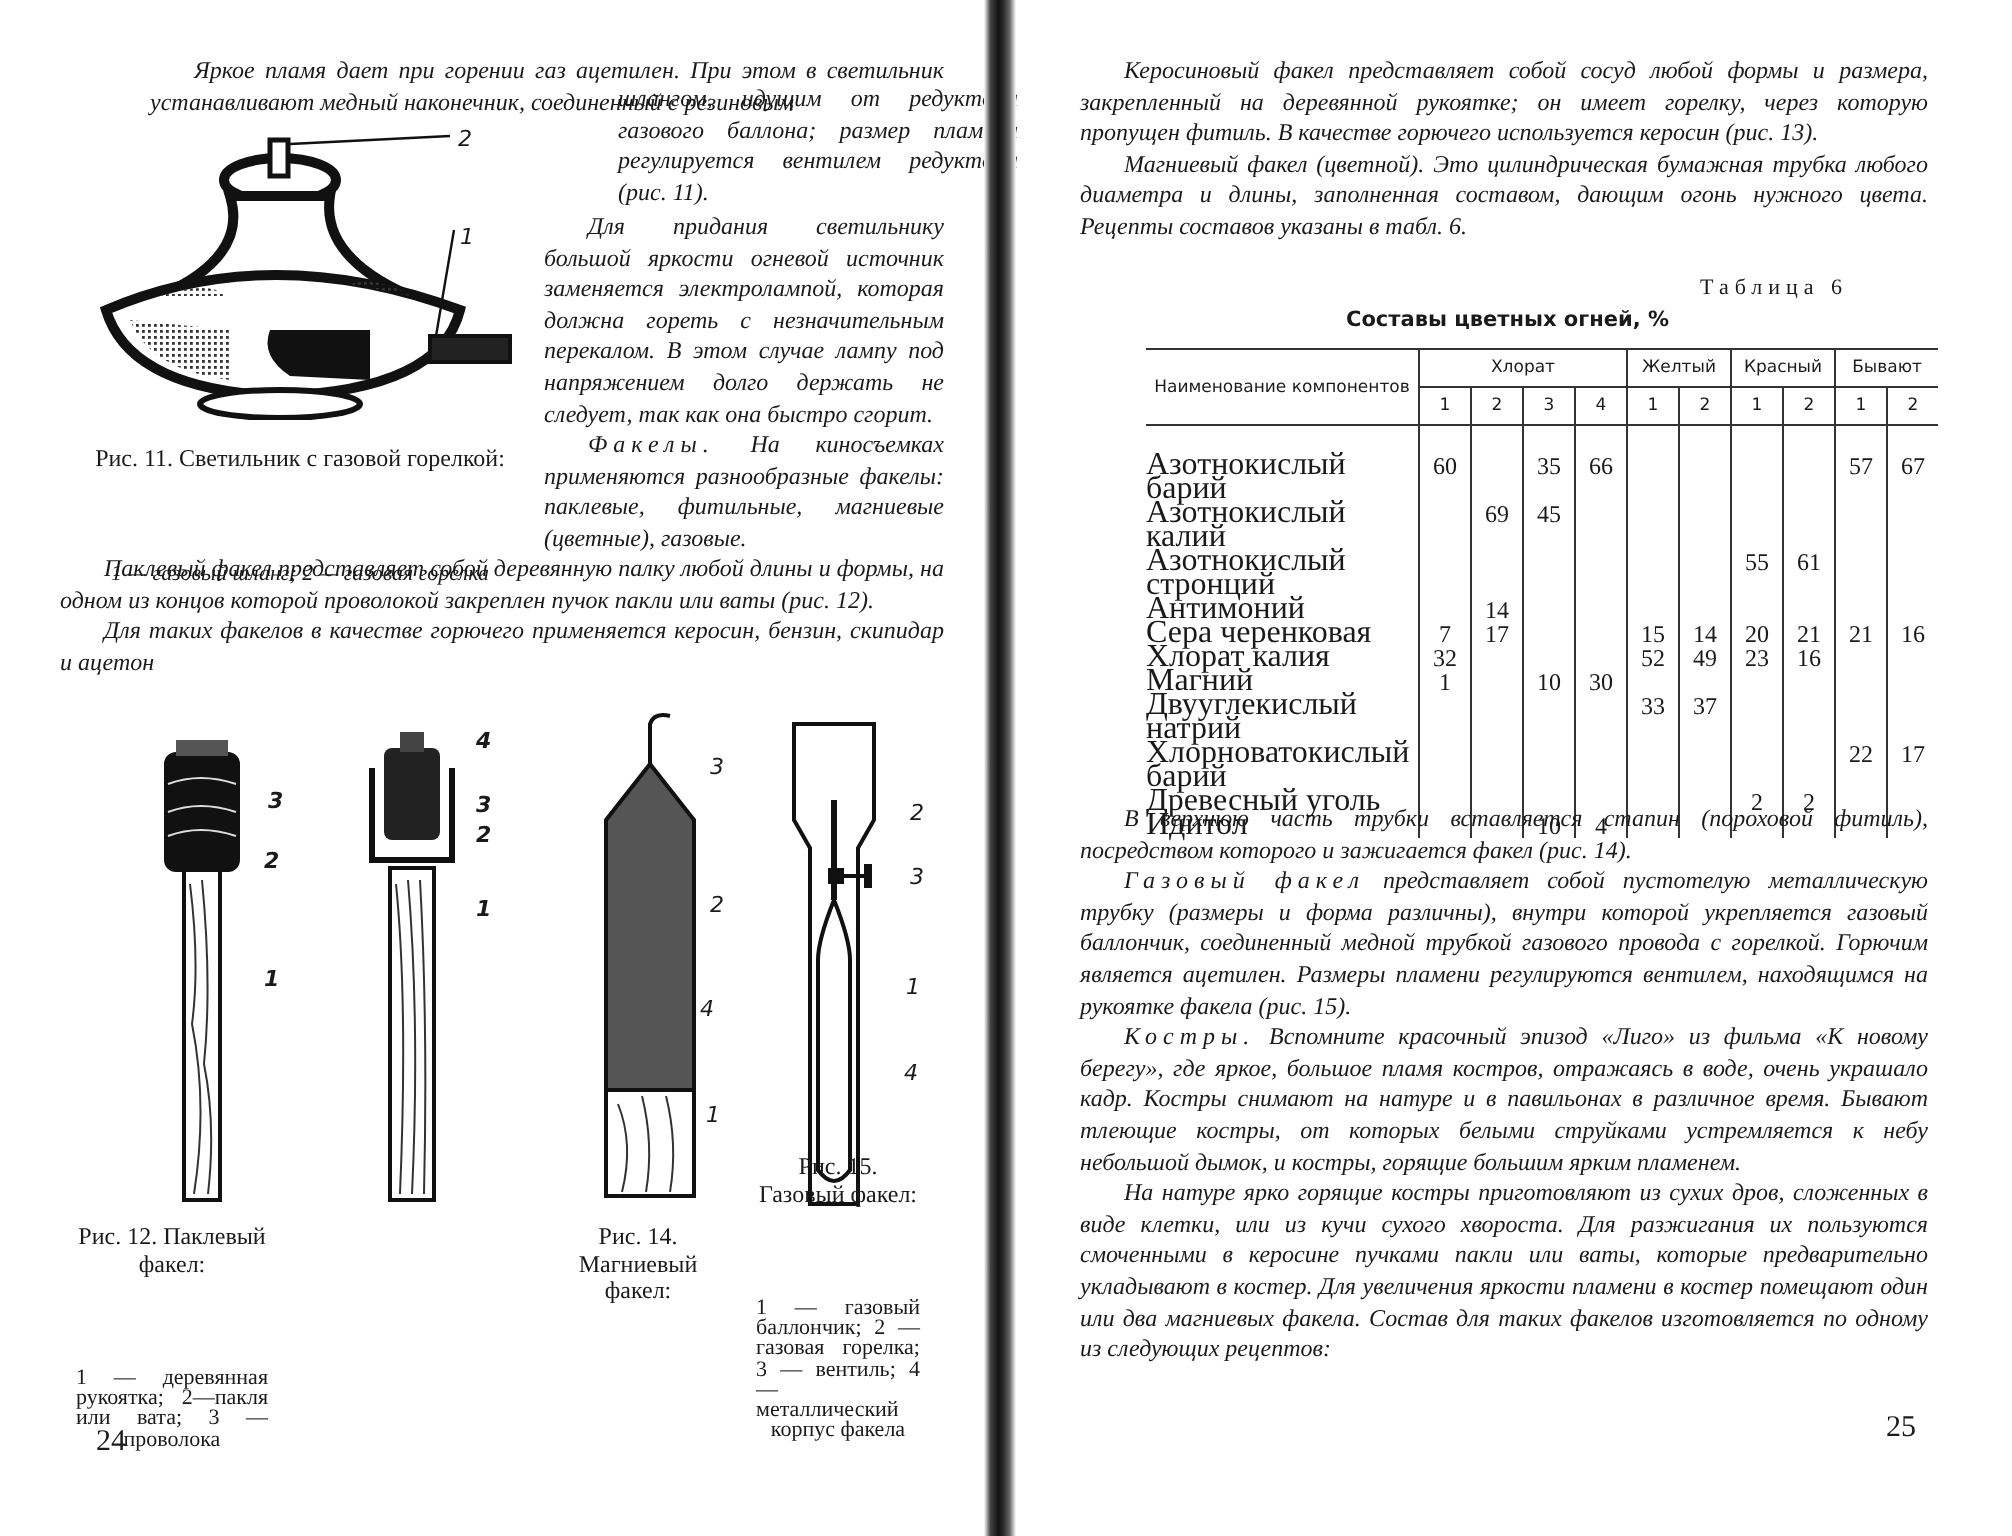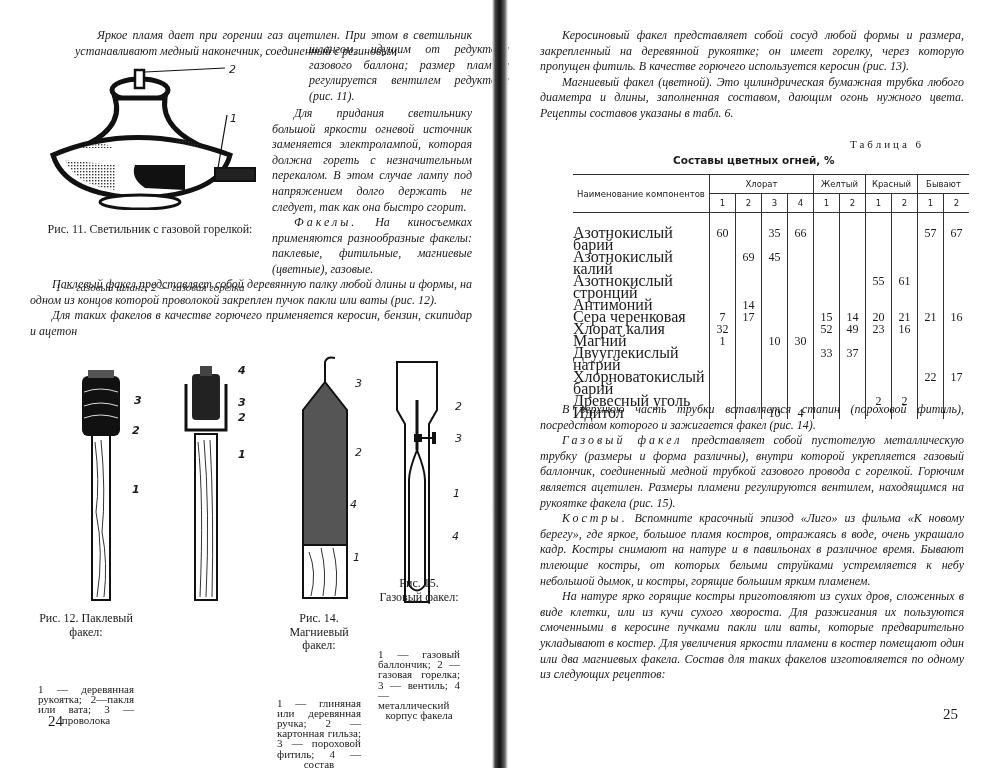--- a/index.html
+++ b/index.html
@@ -127,21 +127,20 @@
   <span class="lbl" style="left:452px;top:530px;">4</span>
 
   <div class="cap" style="left:38px;top:612px;width:96px;">
     <div class="t">Рис. 12. Паклевый факел:</div>
     <div class="d">1 — деревянная рукоятка; 2—пакля или вата; 3 — проволока</div>
   </div>
   <div class="cap" style="left:160px;top:612px;width:84px;">
   </div>
   <div class="cap" style="left:277px;top:612px;width:84px;">
     <div class="t">Рис. 14. Магниевый факел:</div>
-    <div class="d">1 — глиняная или деревянная ручка; 2 — картонная гильза; 3 — пороховой фитиль; 4 — состав</div>
   </div>
   <div class="cap" style="left:378px;top:577px;width:82px;">
     <div class="t">Рис. 15. Газовый факел:</div>
     <div class="d">1 — газовый баллончик; 2 — газовая горелка; 3 — вентиль; 4 — металлический корпус факела</div>
   </div>
 
   <span class="pnum" style="left:48px;top:713px;">24</span>
 </div>
 
 <div class="spine"></div>

